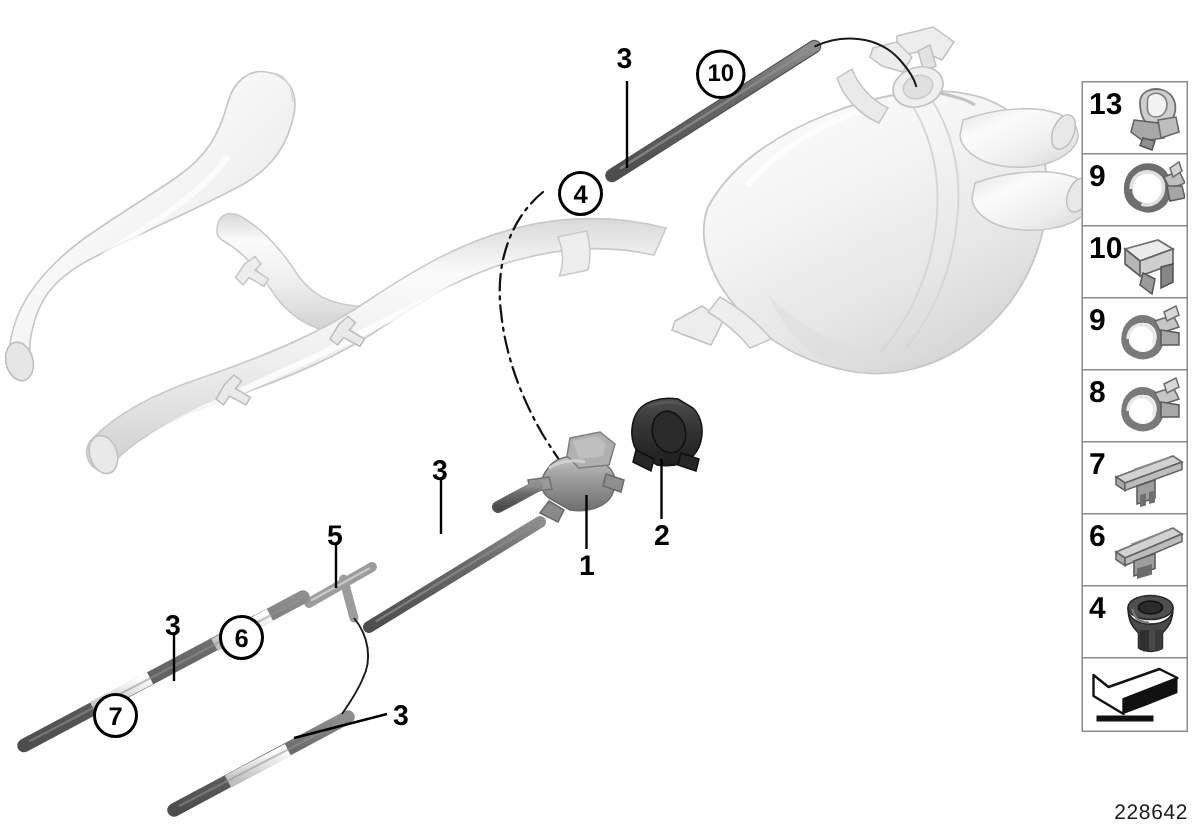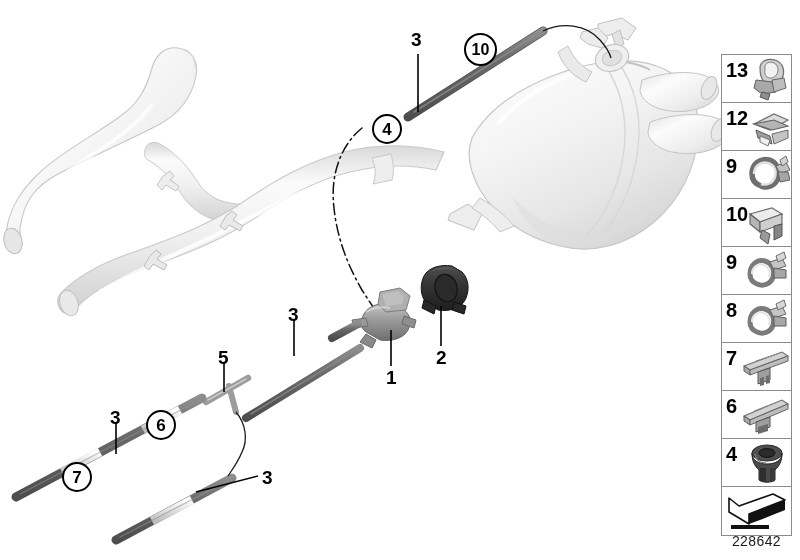--- a/index.html
+++ b/index.html
@@ -59,21 +59,21 @@
   .lgbox .art{
     position:absolute;right:1px;top:1px;
     width:48px;height:46px;
     z-index:2;
   }
   .lgbox.arrowbox{height:50px;}
   #partno{
     position:absolute;
     left:721px;top:533px;
     width:71px;
-    text-align:center;
+    text-align:right;
     font-family:"Liberation Sans", sans-serif;
     font-size:14px;
     letter-spacing:0.4px;
     color:#1a1a1a;
   }
 </style>
 </head>
 <body>
 
 <div id="stage">
@@ -310,30 +310,20 @@
       <span class="num">13</span>
       <svg class="art" viewBox="0 0 48 46">
         <path d="M18,12 C18,5 26,2 33,4 C40,6 43,13 41,20 C39,27 32,30 26,28 C20,26 18,19 18,12 Z" fill="#cfcfcf" stroke="#6e6e6e" stroke-width="1.2"></path>
         <path d="M23,11 C23,7 28,5 32,7 C36,9 37,14 35,18 C33,22 28,23 25,21 C22,19 23,15 23,11 Z" fill="#f2f2f2" stroke="#7d7d7d" stroke-width="1"></path>
         <path d="M14,24 l16,2 l4,10 l-14,2 l-8,-6 Z" fill="#a8a8a8" stroke="#5e5e5e" stroke-width="1"></path>
         <path d="M30,24 l12,-2 l2,10 l-12,4 Z" fill="#bdbdbd" stroke="#666" stroke-width="1"></path>
         <path d="M20,36 l8,2 l-2,6 l-8,-3 Z" fill="#8f8f8f" stroke="#555" stroke-width="1"></path>
       </svg>
     </div>
 
-    <div class="lgbox">
-      <span class="num">12</span>
-      <svg class="art" viewBox="0 0 48 46">
-        <path d="M12,20 l20,-10 l14,6 l-18,10 Z" fill="#dcdcdc" stroke="#6e6e6e" stroke-width="1.2"></path>
-        <path d="M12,20 l18,6 l16,-4 l-14,-6 Z" fill="#b4b4b4" stroke="#646464" stroke-width="1.1"></path>
-        <path d="M14,26 l14,6 l2,8 l-14,-6 Z" fill="#9c9c9c" stroke="#5a5a5a" stroke-width="1"></path>
-        <path d="M30,30 l16,-4 l0,8 l-14,6 Z" fill="#c4c4c4" stroke="#6a6a6a" stroke-width="1"></path>
-        <path d="M18,32 l10,4 l-2,6 l-8,-4 Z" fill="#efefef" stroke="#777" stroke-width="1"></path>
-      </svg>
-    </div>
 
     <div class="lgbox">
       <span class="num">9</span>
       <svg class="art" viewBox="0 0 48 46">
         <path d="M10,22 C10,12 18,6 27,8 C34,10 38,17 36,25 C34,33 26,37 19,34
                  C13,32 10,28 10,22 Z" fill="none" stroke="#6e6e6e" stroke-width="5.5"></path>
         <path d="M12,22 C12,14 19,9 26,11 C32,13 35,18 33,25 C31,31 25,34 19,32" fill="none" stroke="#e0e0e0" stroke-width="2.4"></path>
         <path d="M34,14 l10,-4 l4,8 l-10,4 Z" fill="#c0c0c0" stroke="#646464" stroke-width="1"></path>
         <path d="M36,20 l10,0 l2,8 l-10,2 Z" fill="#a6a6a6" stroke="#5c5c5c" stroke-width="1"></path>
         <path d="M38,8 l6,-4 l2,6 l-6,4 Z" fill="#d4d4d4" stroke="#6c6c6c" stroke-width="1"></path>

